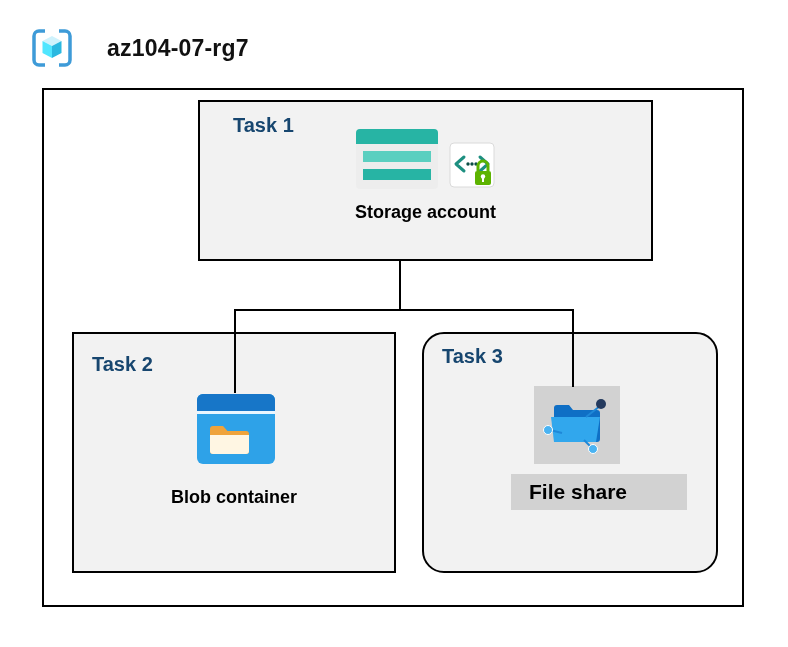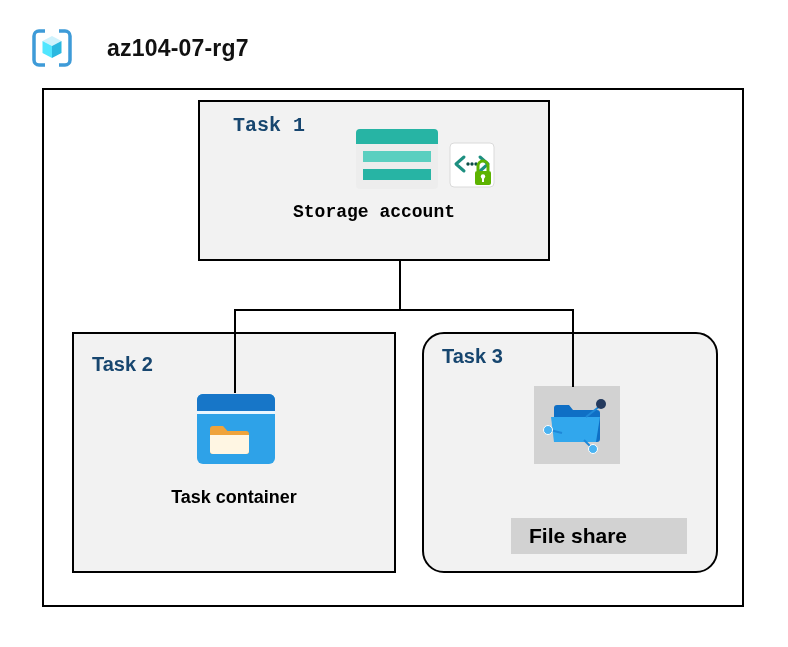--- a/index.html
+++ b/index.html
@@ -61,21 +61,21 @@
       <path d="M31 7 h6 a5 5 0 0 1 5 5 v24 a5 5 0 0 1 -5 5 h-6" fill="none" stroke="#3E9BD8" stroke-width="3.5"></path>
       <polygon points="24,12 33.5,17 24,22 14.5,17" fill="#CFF2FC"></polygon>
       <polygon points="14.5,17 24,22 24,34 14.5,29" fill="#50E6FF"></polygon>
       <polygon points="33.5,17 24,22 24,34 33.5,29" fill="#2AB8E0"></polygon>
     </svg>
   </div>
   <div class="abs rg-title" style="left:107px; top:35px;">az104-07-rg7</div>
 
   <div class="abs outer-box" style="left:42px; top:88px; width:702px; height:519px;"></div>
 
-  <div class="abs task-box" style="left:198px; top:100px; width:352px; height:161px;font-family:Liberation Mono, monospace;">
+  <div class="abs task-box" style="left:198px; top:100px; width:455px; height:161px;">
     <div class="abs task-label" style="left:33px; top:12px;">Task 1</div>
 
     <div class="abs" style="left:155px; top:26px; width:84px; height:62px;">
       <svg width="84" height="62" viewBox="0 0 84 62">
         <rect x="1" y="1" width="82" height="60" rx="4" fill="#EDEDED"></rect>
         <path d="M1 5 a4 4 0 0 1 4 -4 h74 a4 4 0 0 1 4 4 v11 H1 z" fill="#27B4A4"></path>
         <rect x="8" y="23" width="68" height="11" fill="#5BCFC0"></rect>
         <rect x="8" y="41" width="68" height="11" fill="#27B4A4"></rect>
       </svg>
     </div>
@@ -104,41 +104,41 @@
     <div class="abs" style="left:122px; top:59px; width:80px; height:72px;">
       <svg width="80" height="72" viewBox="0 0 80 72">
         <rect x="1" y="1" width="78" height="70" rx="6" fill="#2EA2E8"></rect>
         <path d="M1 7 a6 6 0 0 1 6 -6 h66 a6 6 0 0 1 6 6 v11 H1 z" fill="#1776C8"></path>
         <rect x="1" y="18" width="78" height="3" fill="#E9F6FF"></rect>
         <path d="M14 36 a3 3 0 0 1 3 -3 h10 l4.5 5 H50 a3 3 0 0 1 3 3 v17 a3 3 0 0 1 -3 3 H17 a3 3 0 0 1 -3 -3 z" fill="#EFA33B"></path>
         <path d="M14 42 h39 v16 a3 3 0 0 1 -3 3 H17 a3 3 0 0 1 -3 -3 z" fill="#FFF6E3"></path>
       </svg>
     </div>
 
-    <div class="abs node-label" style="left:0; top:153px; width:100%;">Task container</div>
+    <div class="abs node-label" style="left:0; top:153px; width:100%;">Blob container</div>
   </div>
 
   <div class="abs task-box" style="left:422px; top:332px; width:296px; height:241px;border-radius:22px;">
     <div class="abs task-label" style="left:18px; top:11px;">Task 3</div>
 
     <div class="abs" style="left:110px; top:52px; width:86px; height:78px;">
       <svg width="86" height="78" viewBox="0 0 86 78">
         <rect width="86" height="78" fill="#D2D2D2"></rect>
         <path d="M20 22 a3 3 0 0 1 3 -3 h12 l4 5 h24 a3 3 0 0 1 3 3 v26 a3 3 0 0 1 -3 3 H23 a3 3 0 0 1 -3 -3 z" fill="#0F6FC5"></path>
         <polygon points="17,31 66,31 62,56 20,56" fill="#31A7ED"></polygon>
         <line x1="66" y1="20" x2="52" y2="31" stroke="#1E88D8" stroke-width="2"></line>
         <line x1="16" y1="44" x2="28" y2="47" stroke="#1E88D8" stroke-width="2"></line>
         <line x1="58" y1="62" x2="50" y2="54" stroke="#1E88D8" stroke-width="2"></line>
         <circle cx="67" cy="18" r="5" fill="#243A5E"></circle>
         <circle cx="14" cy="44" r="4.5" fill="#4AB3F2" stroke="#FFFFFF" stroke-width="1"></circle>
         <circle cx="59" cy="63" r="4.5" fill="#4AB3F2" stroke="#FFFFFF" stroke-width="1"></circle>
       </svg>
     </div>
 
-    <div class="abs gray-bg" style="left:87px; top:140px; width:176px; height:36px;margin-top:44px;">
+    <div class="abs gray-bg" style="left:87px; top:140px; width:176px; height:36px;">
       <div class="fileshare-label">File share</div>
     </div>
   </div>
 
   <div class="abs line" style="left:399px; top:260px; width:2px; height:51px;"></div>
   <div class="abs line" style="left:234px; top:309px; width:340px; height:2px;"></div>
   <div class="abs line" style="left:234px; top:309px; width:2px; height:84px;"></div>
   <div class="abs line" style="left:572px; top:309px; width:2px; height:78px;"></div>
 
 </div>

